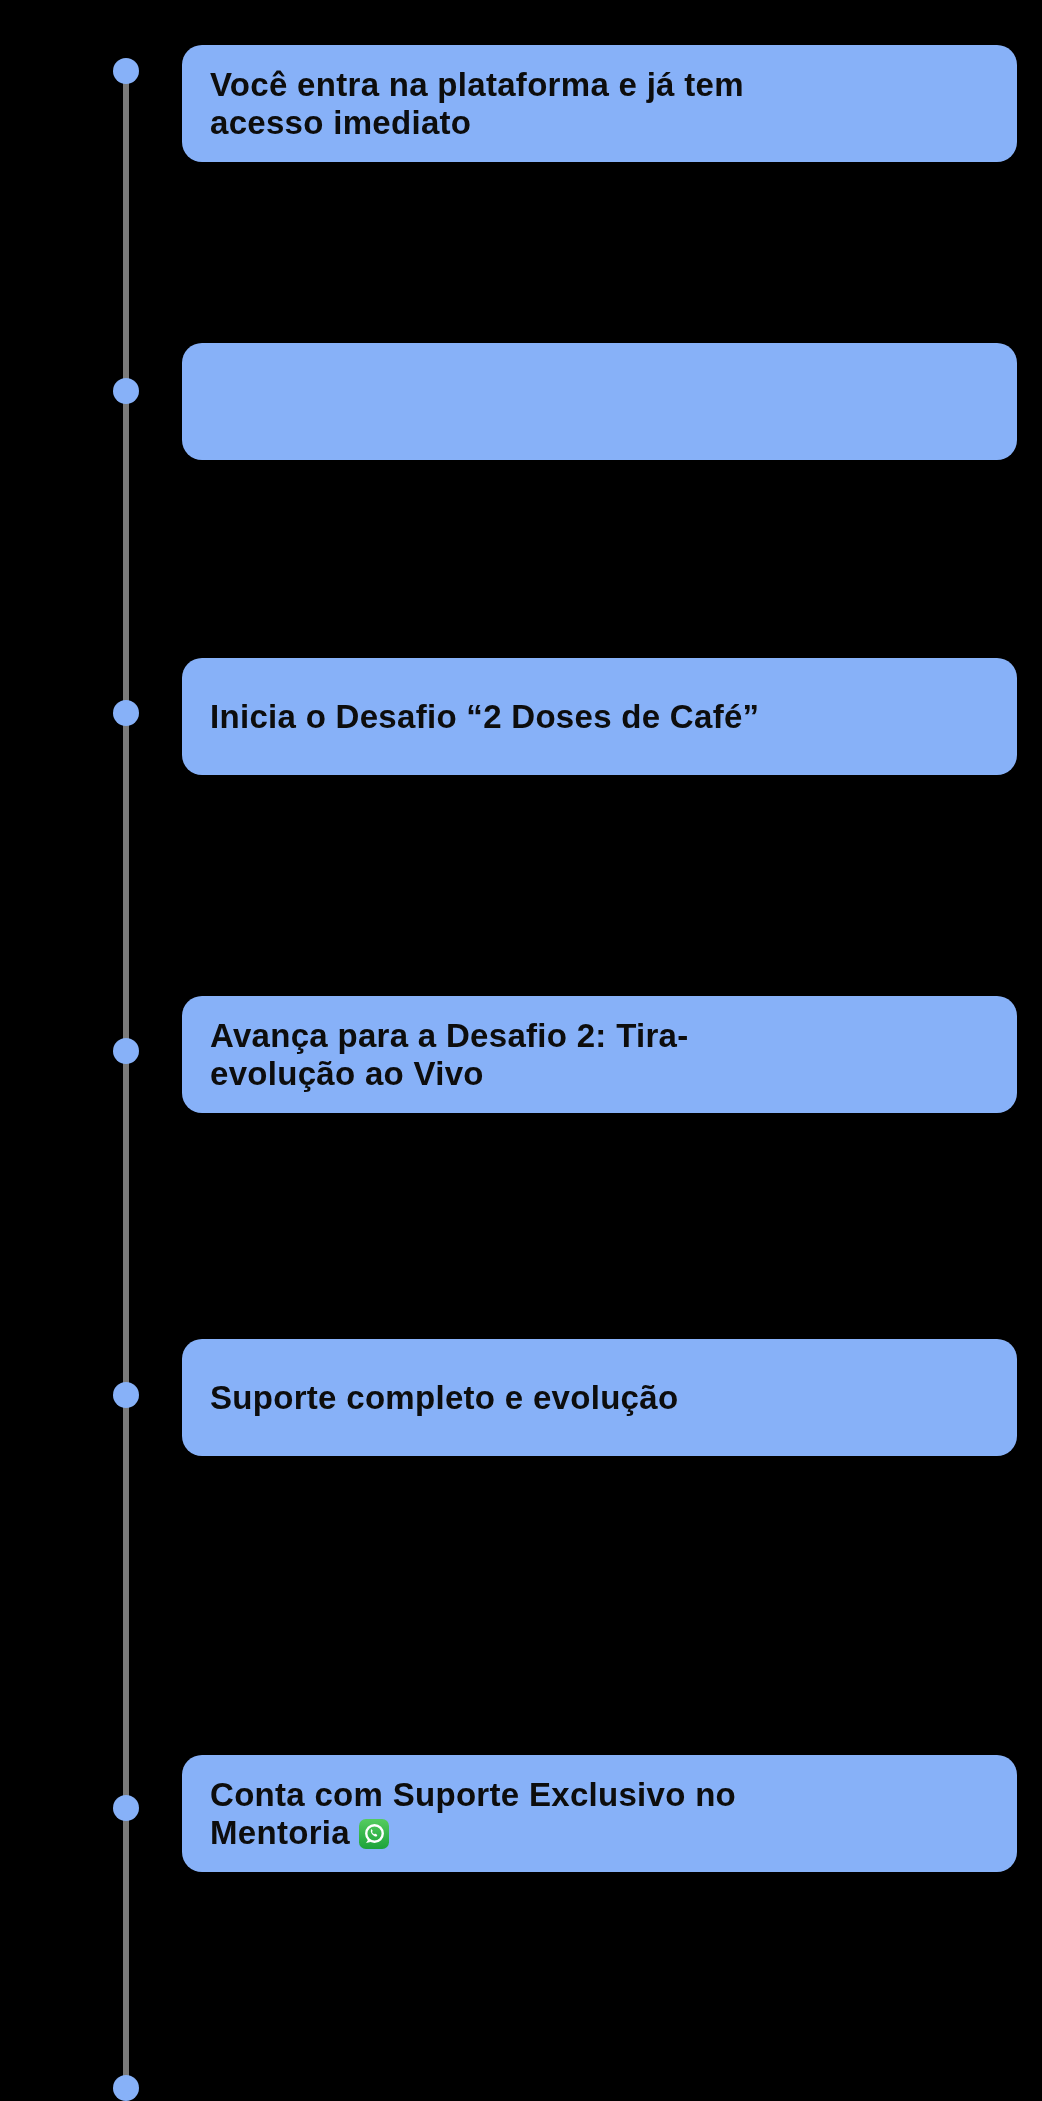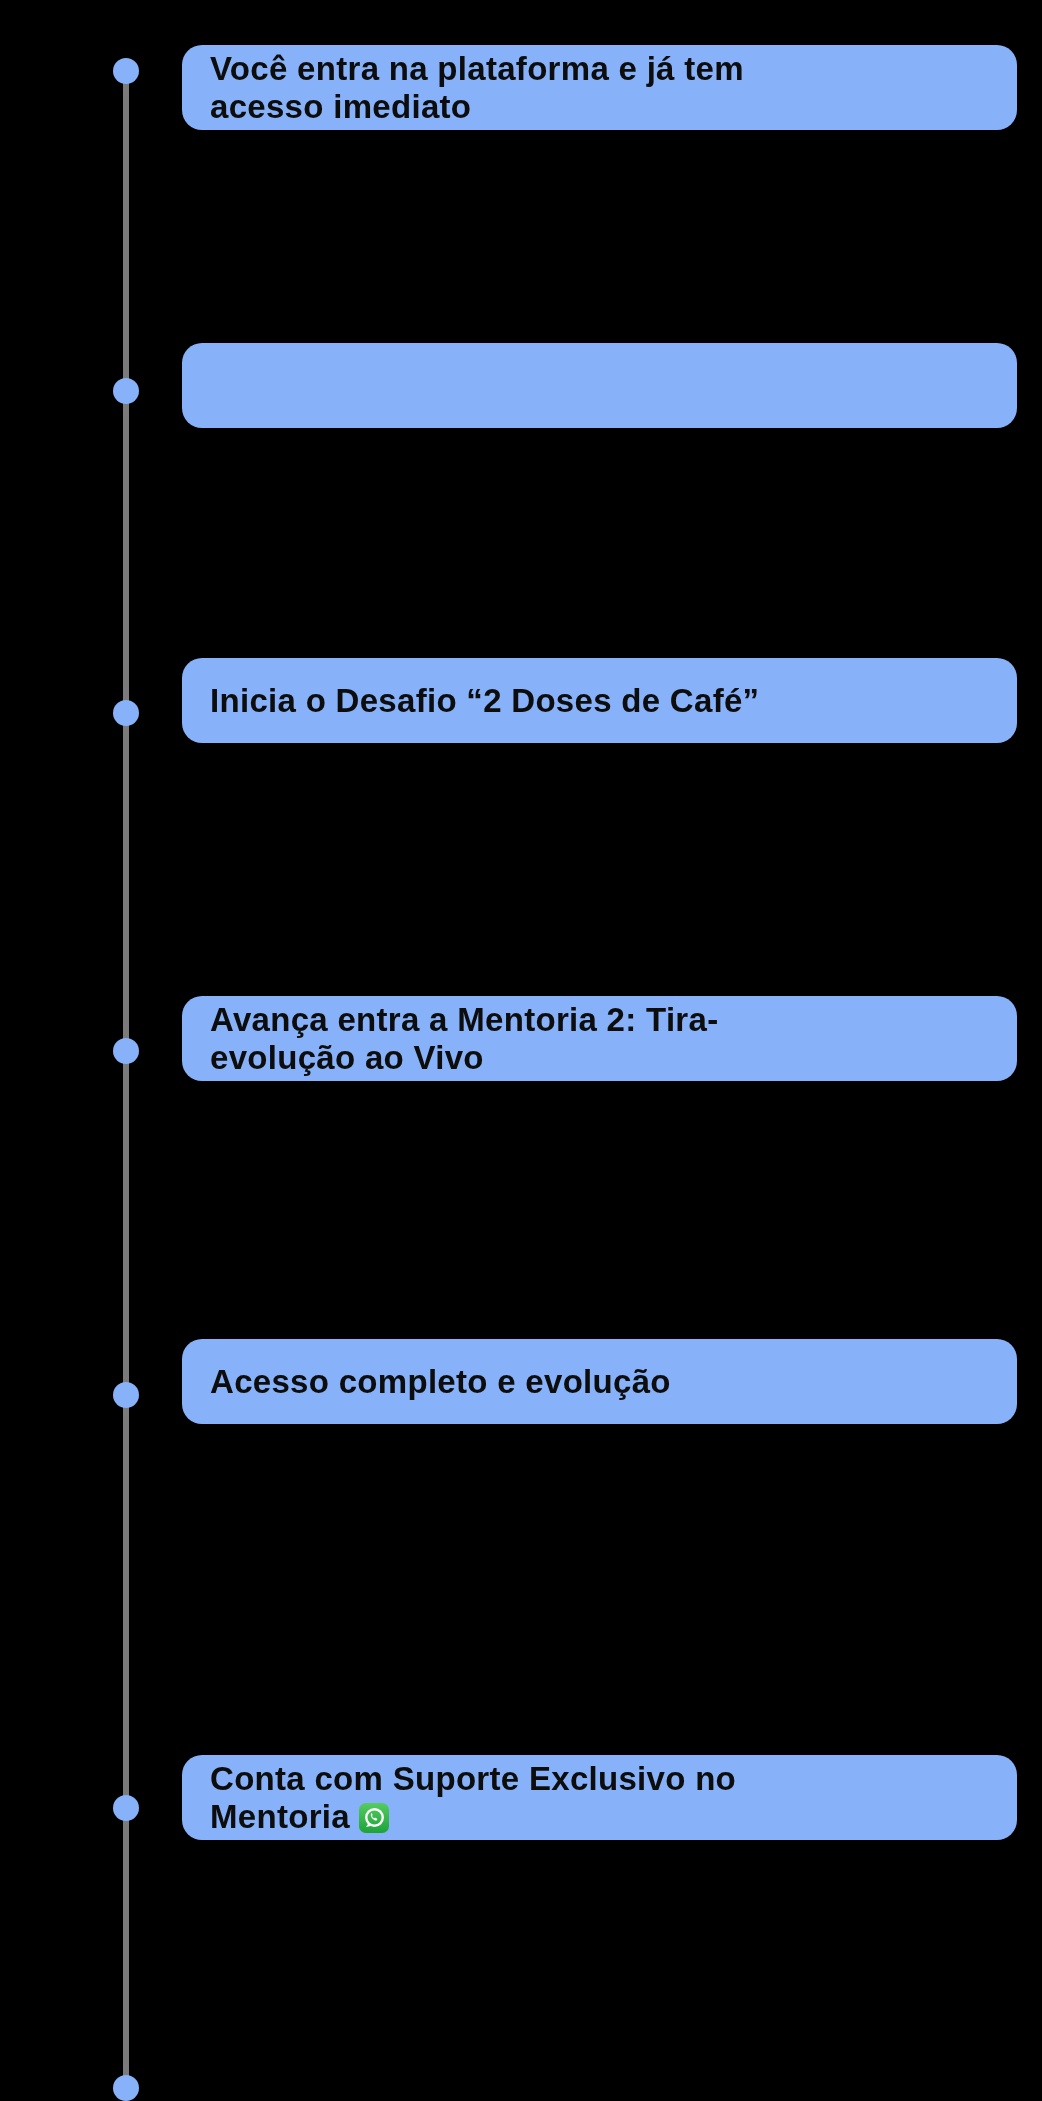--- a/index.html
+++ b/index.html
@@ -28,21 +28,21 @@
     left: 113px;
     width: 26px;
     height: 26px;
     border-radius: 50%;
     background: #87b1f8;
   }
   .step-box {
     position: absolute;
     left: 182px;
     width: 835px;
-    height: 85px;
+    height: 117px;
     background: #87b1f8;
     border-radius: 20px;
     box-sizing: border-box;
     padding: 0 20px 0 28px;
     display: flex;
     flex-direction: column;
     justify-content: center;
     color: #0d0d0d;
     font-size: 33px;
     font-weight: bold;
@@ -80,26 +80,26 @@
   </div>
 
   <div class="step-box" style="top:343px">
   </div>
 
   <div class="step-box" style="top:658px">
     <span class="step-line">Inicia o Desafio “2 Doses de Café”</span>
   </div>
 
   <div class="step-box" style="top:996px">
-    <span class="step-line">Avança entra a Mentoria 2: Tira-</span>
+    <span class="step-line">Avança para a Desafio 2: Tira-</span>
     <span class="step-line">evolução ao Vivo</span>
   </div>
 
   <div class="step-box" style="top:1339px">
-    <span class="step-line">Acesso completo e evolução</span>
+    <span class="step-line">Suporte completo e evolução</span>
   </div>
 
   <div class="step-box" style="top:1755px">
     <span class="step-line">Conta com Suporte Exclusivo no</span>
     <span class="step-line">
       <span>Mentoria</span><svg class="wa-icon" viewBox="0 0 24 24" aria-hidden="true">
         <defs>
           <linearGradient id="waGrad" x1="0" y1="0" x2="0" y2="1">
             <stop offset="0" stop-color="#55cc5f"></stop>
             <stop offset="1" stop-color="#1da33a"></stop>

